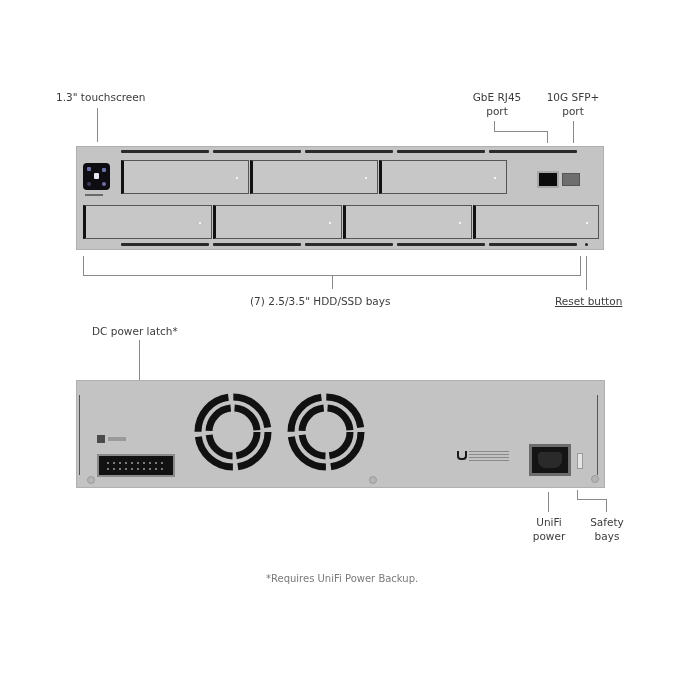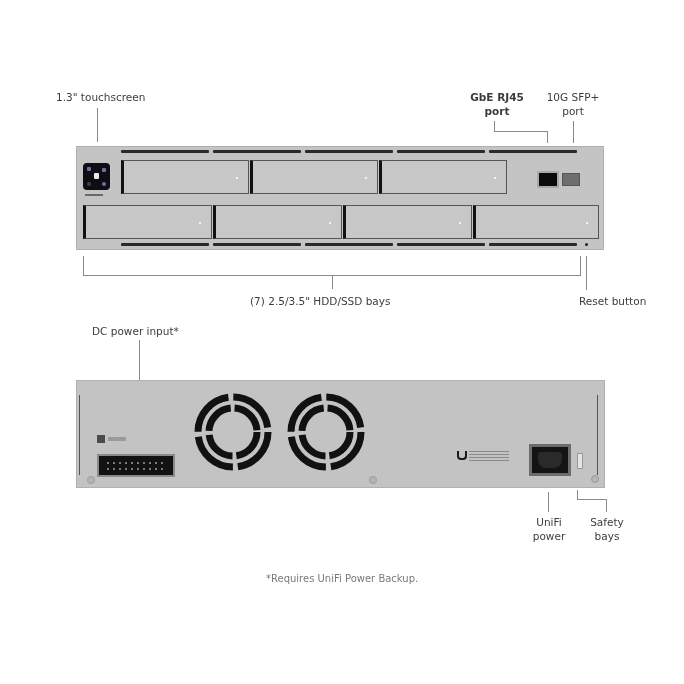--- a/index.html
+++ b/index.html
@@ -21,21 +21,21 @@
   .pin { position:absolute; width:2px; height:2px; background:#7a7a7a; }
   .iec { position:absolute; background:#141414; border:3px solid #6c6c6c; box-sizing:border-box; }
   .footnote { position:absolute; font-size:10px; color:#7a7a7a; white-space:nowrap; }
 </style>
 </head>
 <body>
 
 <div class="label" style="left:56px; top:90px;">1.3" touchscreen</div>
 <div class="line" style="left:97px; top:108px; width:1px; height:34px;"></div>
 
-<div class="label center" style="left:462px; top:90px; width:70px;font-weight:bold;">
+<div class="label center" style="left:462px; top:90px; width:70px;">
   <div>GbE RJ45</div>
   <div>port</div>
 </div>
 <div class="line" style="left:494px; top:121px; width:1px; height:11px;"></div>
 <div class="line" style="left:494px; top:131px; width:54px; height:1px;"></div>
 <div class="line" style="left:547px; top:131px; width:1px; height:12px;"></div>
 
 <div class="label center" style="left:538px; top:90px; width:70px;">
   <div>10G SFP+</div>
   <div>port</div>
@@ -94,23 +94,23 @@
   <div style="position:absolute; left:508px; top:96px; width:3px; height:3px; border-radius:50%; background:#222;"></div>
 </div>
 
 <div class="line" style="left:83px; top:256px; width:1px; height:20px;"></div>
 <div class="line" style="left:83px; top:275px; width:498px; height:1px;"></div>
 <div class="line" style="left:580px; top:256px; width:1px; height:20px;"></div>
 <div class="line" style="left:332px; top:275px; width:1px; height:14px;"></div>
 <div class="label" style="left:250px; top:294px;">(7) 2.5/3.5" HDD/SSD bays</div>
 
 <div class="line" style="left:586px; top:256px; width:1px; height:34px;"></div>
-<div class="label" style="left:579px; top:294px;">Reset button</div>
+<div class="label" style="left:555px; top:294px;text-decoration:underline;">Reset button</div>
 
-<div class="label" style="left:92px; top:324px;">DC power input*</div>
+<div class="label" style="left:92px; top:324px;">DC power latch*</div>
 <div class="line" style="left:139px; top:340px; width:1px; height:104px;"></div>
 
 <div class="chassis" style="left:76px; top:380px; width:529px; height:108px; background:#c3c3c3;">
   <div style="position:absolute; left:2px; top:14px; width:1px; height:80px; background:#555;"></div>
   <div style="position:absolute; right:6px; top:14px; width:1px; height:80px; background:#555;"></div>
 
   <div style="position:absolute; left:20px; top:54px; width:8px; height:8px; background:#4a4a4a;"></div>
   <div style="position:absolute; left:31px; top:56px; width:18px; height:4px; background:#9a9a9a;"></div>
 
   <div class="dcport" style="left:20px; top:73px; width:78px; height:23px;">

